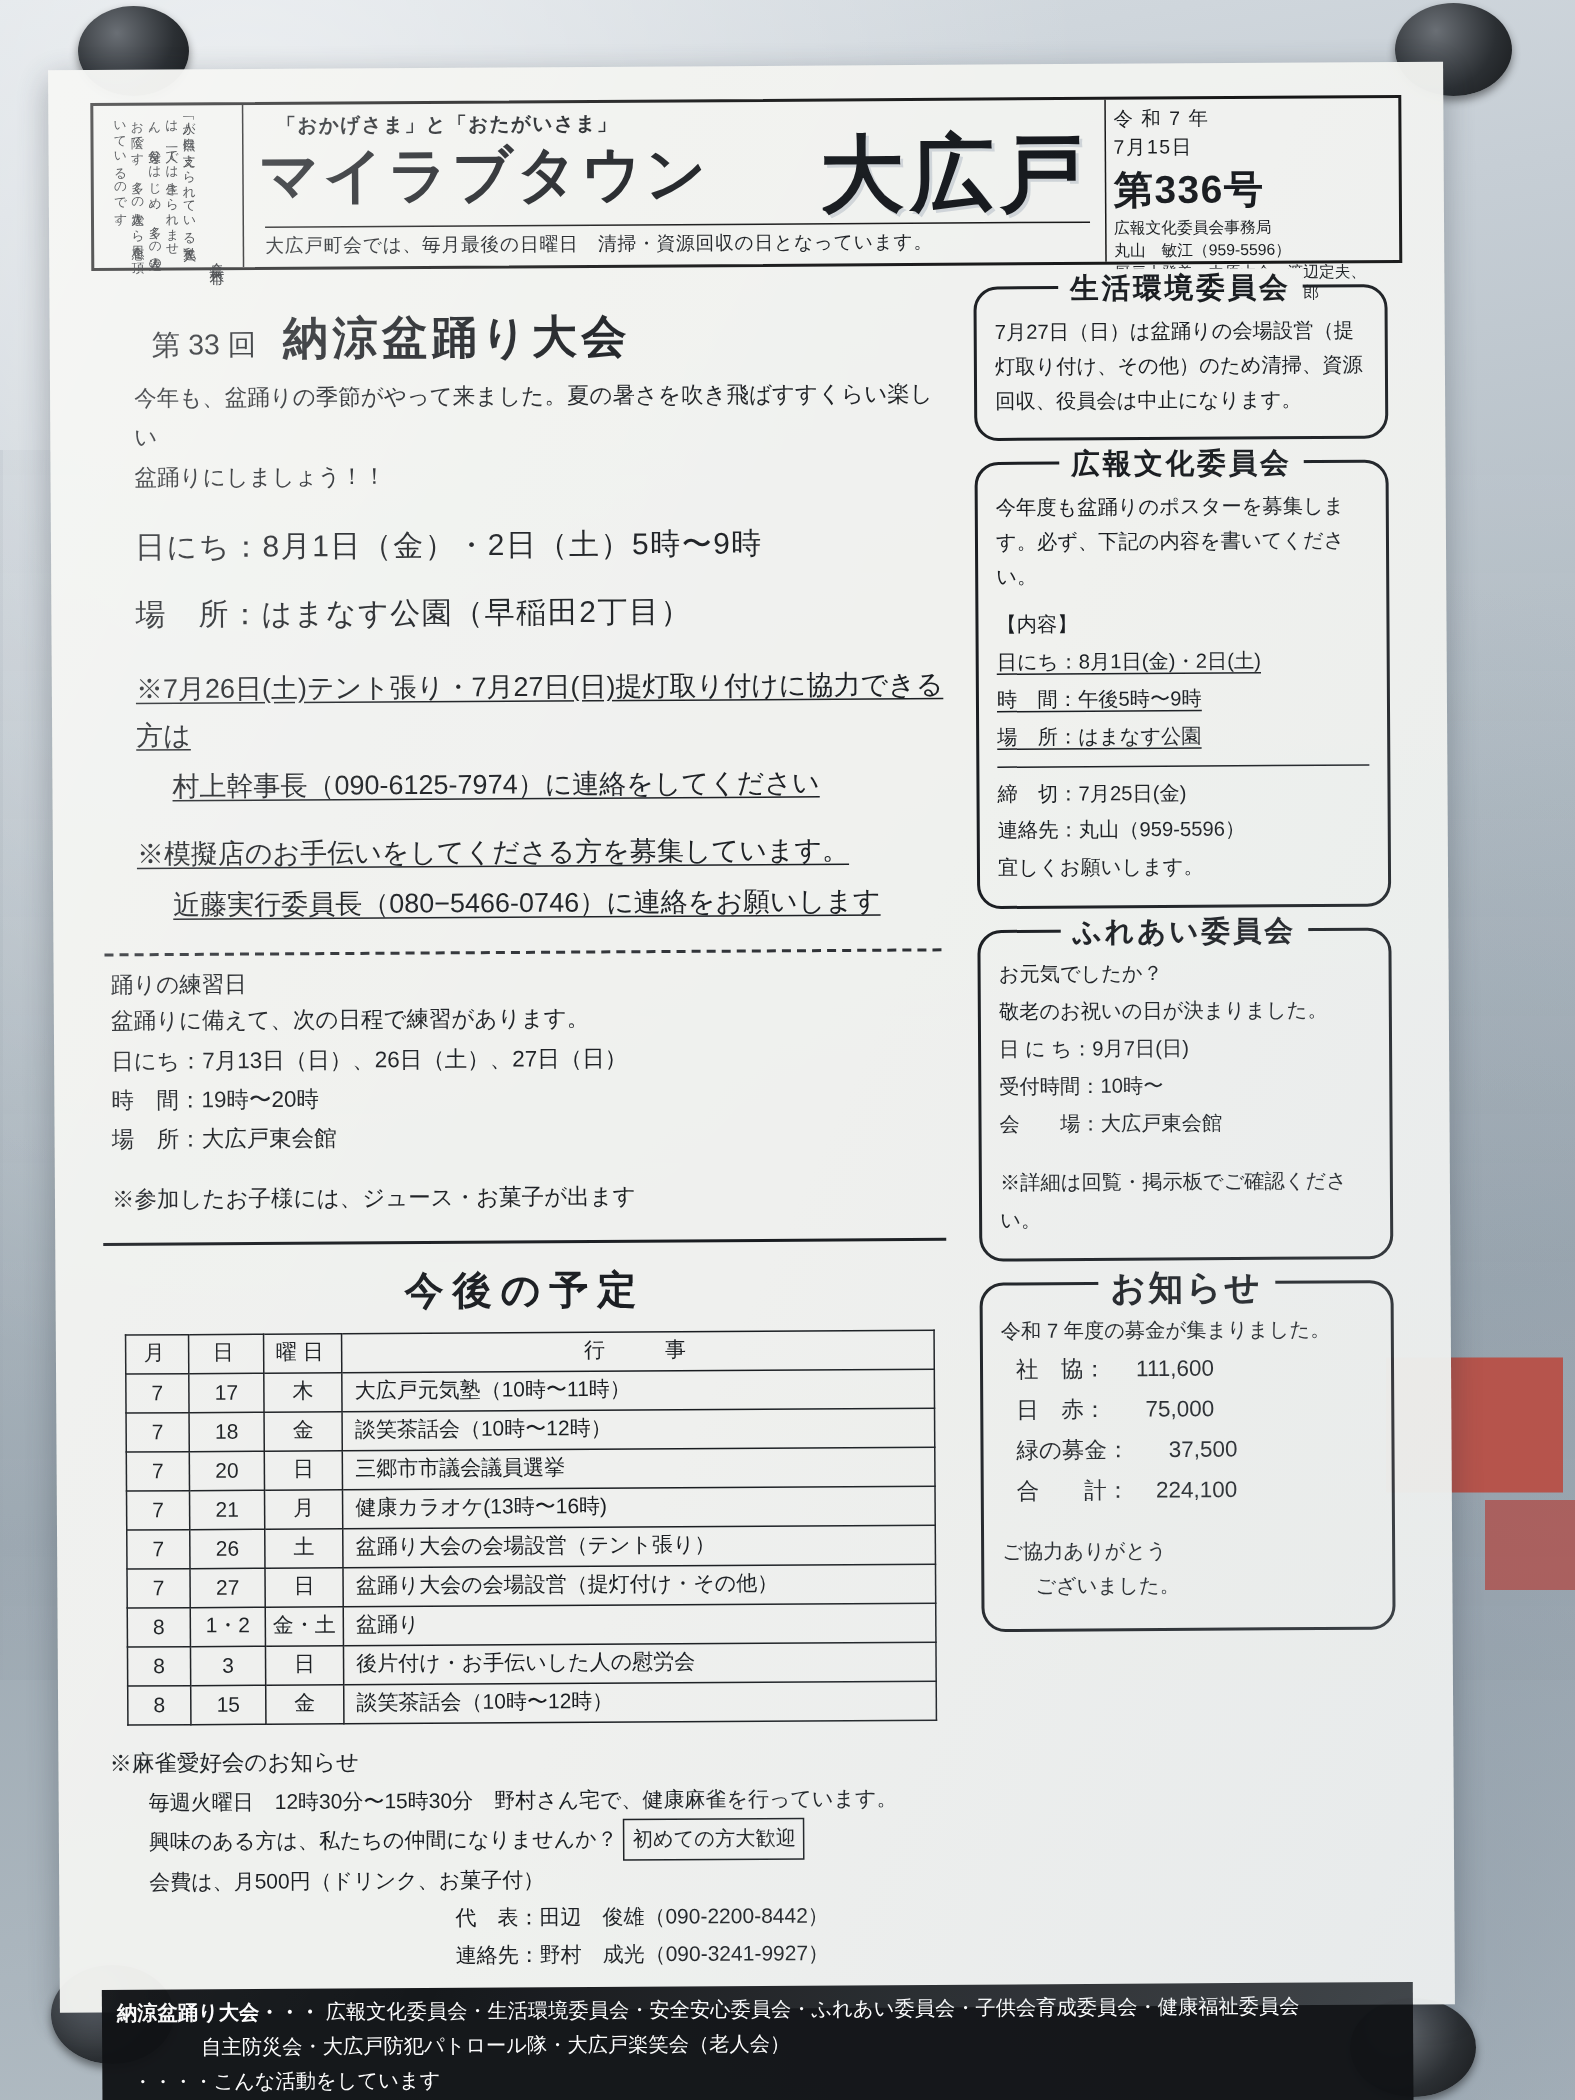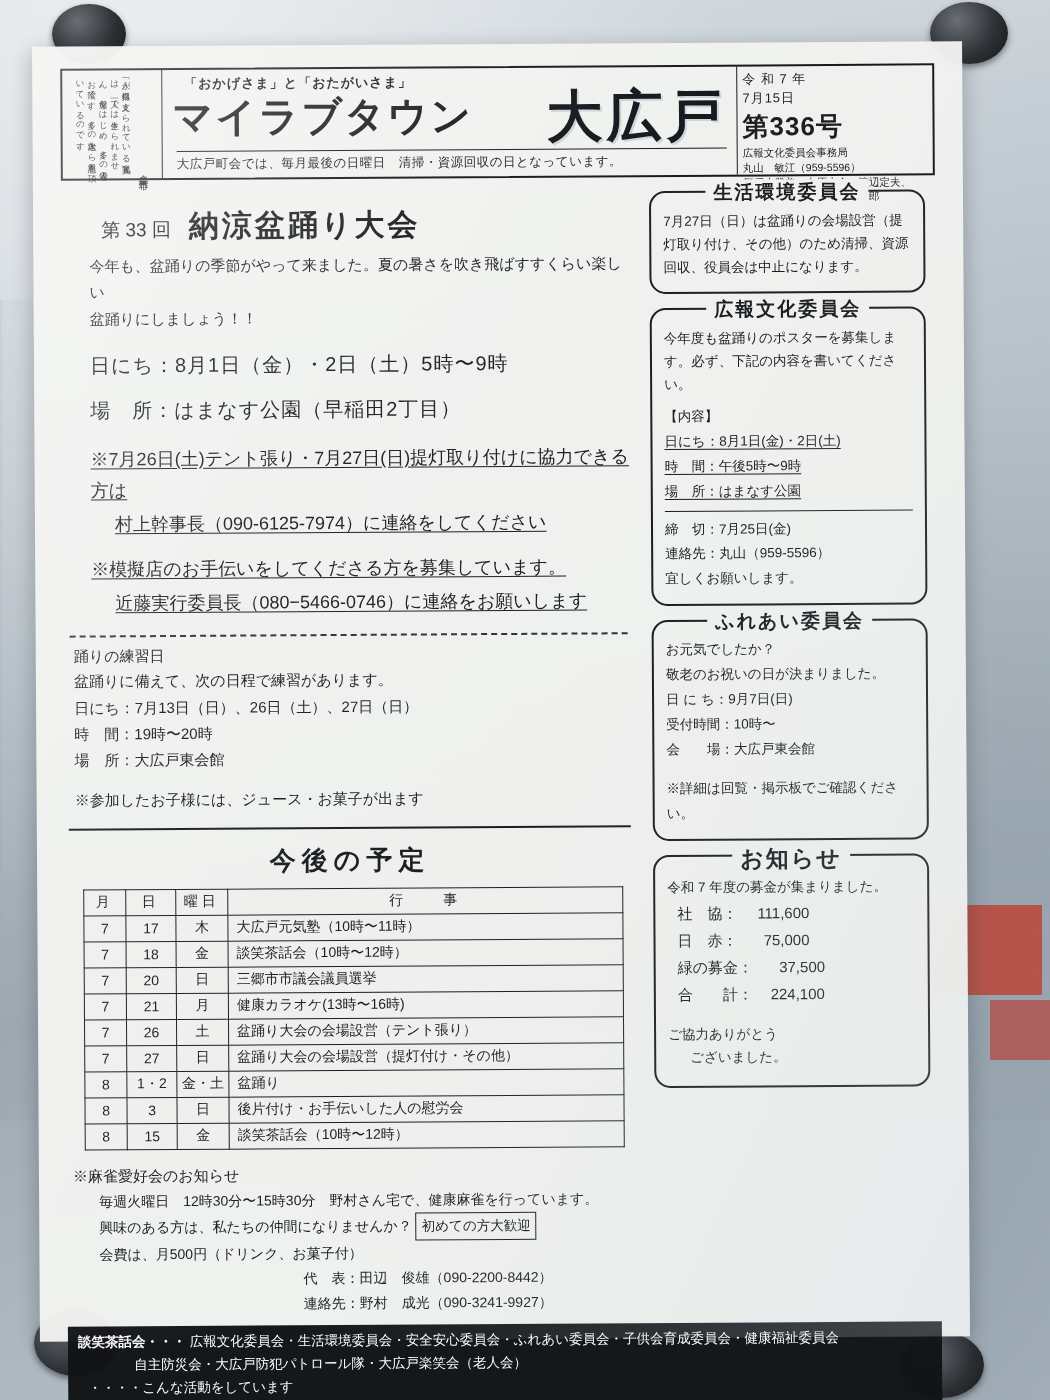--- a/index.html
+++ b/index.html
@@ -316,21 +316,21 @@
         </div>
         <p style="margin-top:16px">ご協力ありがとう</p>
         <p style="margin:0 0 0 22px">ございました。</p>
       </div>
 
     </div>
   </div>
 
   <div class="blk">
     <div>
-      <b>談笑茶話会・・・</b>
+      <b>納涼盆踊り大会・・・</b>
       <span>広報文化委員会・生活環境委員会・安全安心委員会・ふれあい委員会・子供会育成委員会・健康福祉委員会</span>
     </div>
     <div class="l2">自主防災会・大広戸防犯パトロール隊・大広戸楽笑会（老人会）</div>
     <div class="l3">・・・・こんな活動をしています</div>
   </div>
 
  </div>
 </div>
 
 </body></html>

